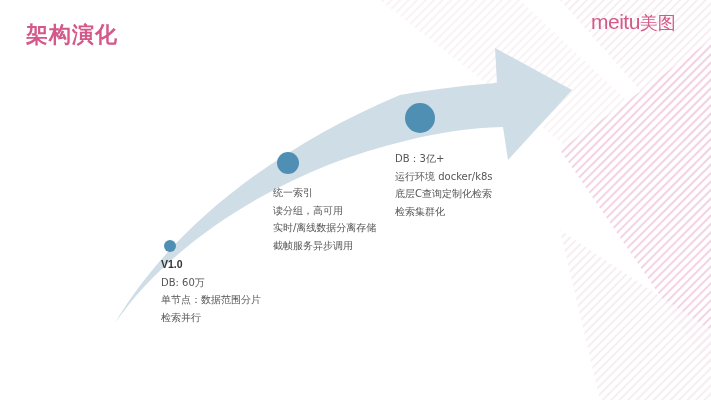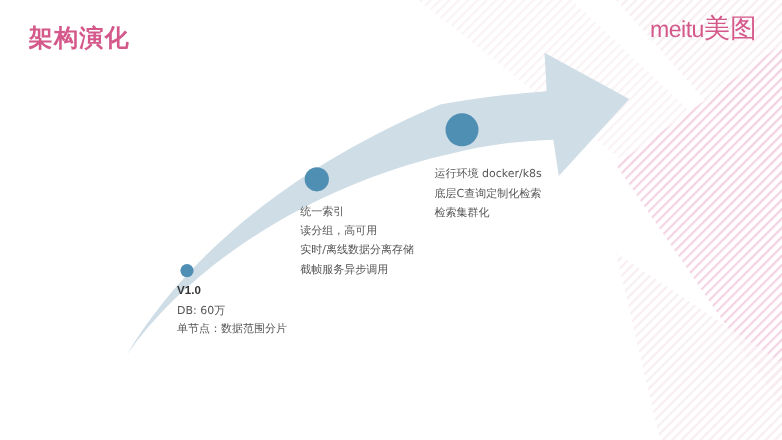--- a/index.html
+++ b/index.html
@@ -1,20 +1,20 @@
 <!DOCTYPE html>
 <html><head>
 <meta charset="utf-8">
 <style>
   html, body { margin:0; padding:0; }
   body { width:711px; height:400px; position:relative; overflow:hidden; background:#ffffff; font-family:"DejaVu Sans", sans-serif; }
   .bg { position:absolute; left:0; top:0; width:711px; height:400px; }
   .title { position:absolute; left:26px; top:20px; font-size:22px; font-weight:bold; color:#d4588a; letter-spacing:1px; }
   .logo { position:absolute; left:591px; top:10px; font-size:21px; color:#d4588a; font-family:"Liberation Sans", sans-serif; letter-spacing:-0.5px; }
-  .logo .cn { font-size:24px; letter-spacing:0; }
+  .logo .cn { font-size:18px; letter-spacing:0; }
   .block { position:absolute; font-size:10px; color:#555555; line-height:17.5px; }
   .block .ver { font-weight:bold; color:#333; font-family:"Liberation Sans", sans-serif; font-size:10.5px; }
   .block .line { white-space:nowrap; }
   .arrow-svg { position:absolute; left:0; top:0; }
 </style>
 </head>
 <body>
 
 <svg class="bg" width="711" height="400" viewBox="0 0 711 400">
   <defs>
@@ -38,26 +38,28 @@
   <circle cx="420" cy="118" r="15" fill="#4f8fb4"></circle>
 </svg>
 
 <div class="title">架构演化</div>
 <div class="logo"><span>meitu</span><span class="cn">美图</span></div>
 
 <div class="block" style="left:161px; top:256px;">
   <div class="ver line">V1.0</div>
   <div class="line">DB: 60万</div>
   <div class="line">单节点：数据范围分片</div>
+  <div class="line">检索并行</div>
 </div>
 
 <div class="block" style="left:273px; top:184px;">
   <div class="line">统一索引</div>
   <div class="line">读分组，高可用</div>
   <div class="line">实时/离线数据分离存储</div>
   <div class="line">截帧服务异步调用</div>
 </div>
 
 <div class="block" style="left:395px; top:150px;">
+  <div class="line">DB：3亿+</div>
   <div class="line">运行环境 docker/k8s</div>
   <div class="line">底层C查询定制化检索</div>
   <div class="line">检索集群化</div>
 </div>
 
 </body></html>

